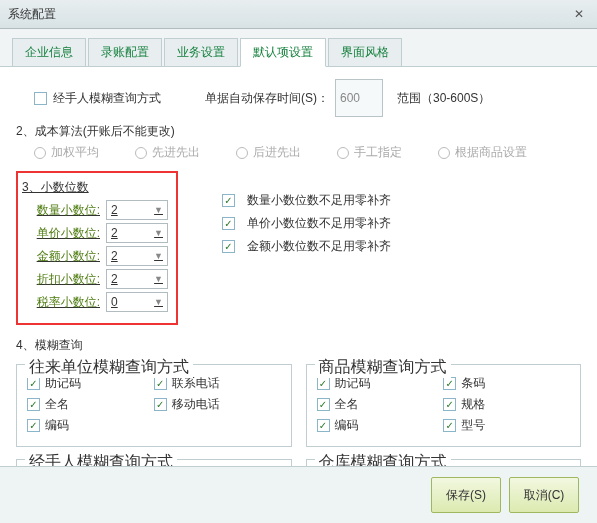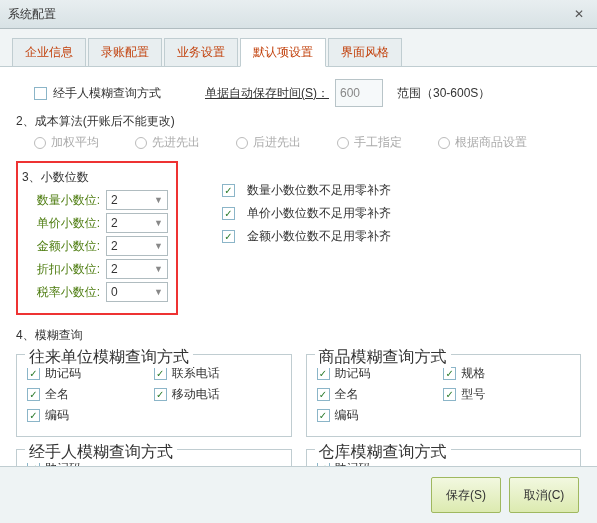--- a/index.html
+++ b/index.html
@@ -1,50 +1,50 @@
 <!DOCTYPE html>
 <html><head>
 <meta charset="utf-8">
 <style>
 * { box-sizing: border-box; margin: 0; padding: 0; }
 body { font-family: "Microsoft YaHei", SimSun, sans-serif; font-size: 12px; background: #fff; width: 597px; height: 523px; overflow: hidden; }
 .titlebar { background: linear-gradient(#e8eef0, #d8e2e5); border-bottom: 1px solid #b0bcc0; height: 28px; display: flex; align-items: center; padding: 14px 8px; }
 .titlebar .title { color: #333; flex: 1; }
 .titlebar .close { width: 20px; height: 16px; display: flex; align-items: center; justify-content: center; color: #555; cursor: pointer; }
 .tabs { display: flex; padding: 8px 12px 0 12px; border-bottom: 1px solid #c0cdd1; background: #f0f4f5; }
-.tab { padding: 5px 12px; border: 1px solid #c0cdd1; background: #e8eef0; margin-right: 2px; color: #c2410c; cursor: pointer; position: relative; top: 1px; }
+.tab { padding: 5px 12px; border: 1px solid #c0cdd1; background: #e8eef0; margin-right: 2px; color: #15803d; cursor: pointer; position: relative; top: 1px; }
 .tab.active { background: #fff; border-bottom: 1px solid #fff; }
 .content { padding: 8px 16px; color: #333; }
 .section-head { margin: 6px 0 4px 0; color: #333; }
 .row { display: flex; align-items: center; margin: 4px 0 4px 18px; gap: 6px; }
 .checkbox { width: 13px; height: 13px; border: 1px solid #8bb5c8; background: #fff; display: inline-flex; align-items: center; justify-content: center; font-size: 10px; color: #2a7a2a; cursor: pointer; }
 .checkbox.checked::after { content: "✓"; line-height: 1; }
 .radio { width: 12px; height: 12px; border: 1px solid #bbb; border-radius: 50%; display: inline-block; background: #fff; }
 .radio-label { color: #aaa; margin-right: 30px; display: inline-flex; align-items: center; gap: 5px; }
-.numinput { width: 48px; height: 28px; border: 1px solid #b8c4c8; background: #f6f9fa; padding: 0 4px; color: #888; display: inline-flex; align-items: center; }
+.numinput { width: 48px; height: 38px; border: 1px solid #b8c4c8; background: #f6f9fa; padding: 0 4px; color: #888; display: inline-flex; align-items: center; }
 .range-label { color: #333; margin-left: 8px; }
-.redbox { border: 2px solid #e33; padding: 6px 8px 8px 4px; margin-top: 6px; margin-bottom: 6px; display: inline-block; }
+.redbox { border: 2px solid #e33; padding: 6px 8px 8px 4px; margin-top: 6px; margin-bottom: 6px; display: inline-block; text-decoration: underline; }
 .spinrow { display: flex; align-items: center; gap: 6px; margin: 3px 0; }
 .spinlabel { width: 78px; text-align: right; color: #4d7c0f; }
 .spinner { width: 62px; height: 20px; border: 1px solid #b0bcc0; background: #fff; display: flex; align-items: center; justify-content: space-between; padding: 0 4px; cursor: pointer; }
 .spinner .val { color: #333; }
 .spinner .arrow { color: #888; font-size: 9px; }
 .decimal-area { position: relative; }
 .padrow { display: flex; align-items: center; gap: 12px; margin: 3px 16px 3px 10px; }
 .padrow.abs { position: absolute; left: 196px; }
 .fieldset { border: 1px solid #c0cdd1; margin: 6px 0; padding: 6px 10px 8px 10px; position: relative; }
 .fieldset .legend { position: absolute; top: -8px; left: 8px; background: #fff; padding: 0 4px; color: #333; font-size: 16px; }
 .fsrow { display: flex; align-items: center; gap: 5px; margin: 4px 0; }
 .colpair { display: flex; gap: 14px; }
 .colpair > .fieldset { flex: 1; }
 .fs-inner { display: flex; }
 .fs-col { flex: 1; }
 .buttons { display: flex; justify-content: flex-end; gap: 8px; padding: 10px 18px; border-top: 1px solid #c0cdd1; background: #eef3f4; position: absolute; bottom: 0; left: 0; right: 0; }
 .btn { min-width: 70px; height: 36px; border: 1px solid #9fb85f; background: linear-gradient(#f2f8e0,#dceab0); color: #333; display: flex; align-items: center; justify-content: center; cursor: pointer; border-radius: 2px; }
-.inline-gap { margin-left: 38px; text-decoration: underline; }
+.inline-gap { margin-left: 38px; }
 </style>
 </head>
 <body>
 
 <div class="titlebar">
   <span class="title">系统配置</span>
   <span class="close">✕</span>
 </div>
 
 <div class="tabs">
@@ -188,20 +188,24 @@
               <span>全名</span>
             </div>
           <div class="fsrow">
               <span class="checkbox checked"></span>
               <span>编码</span>
             </div>
         </div>
         <div class="fs-col">
           <div class="fsrow">
               <span class="checkbox checked"></span>
+              <span>条码</span>
+            </div>
+          <div class="fsrow">
+              <span class="checkbox checked"></span>
               <span>规格</span>
             </div>
           <div class="fsrow">
               <span class="checkbox checked"></span>
               <span>型号</span>
             </div>
         </div>
       </div>
     </div>
   </div>

